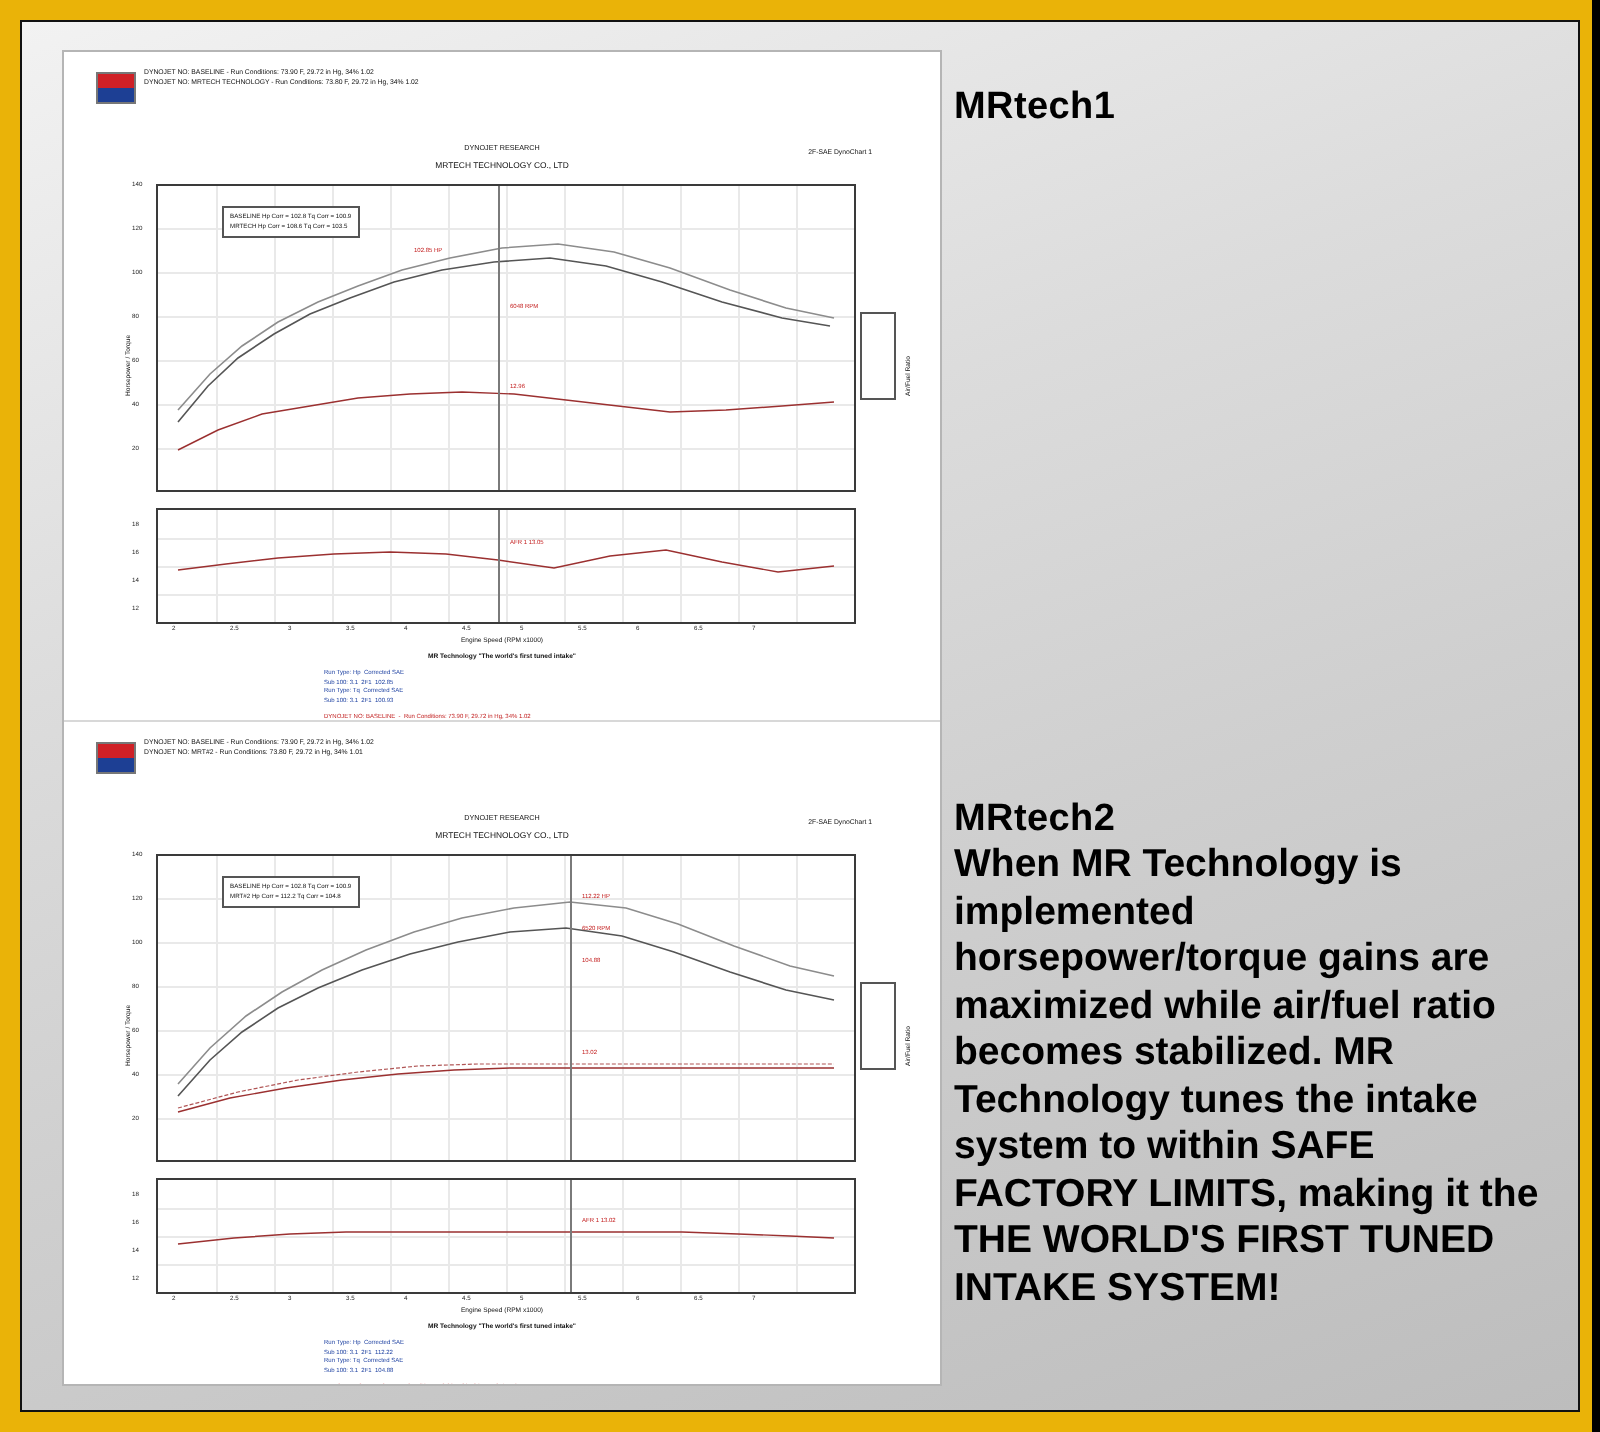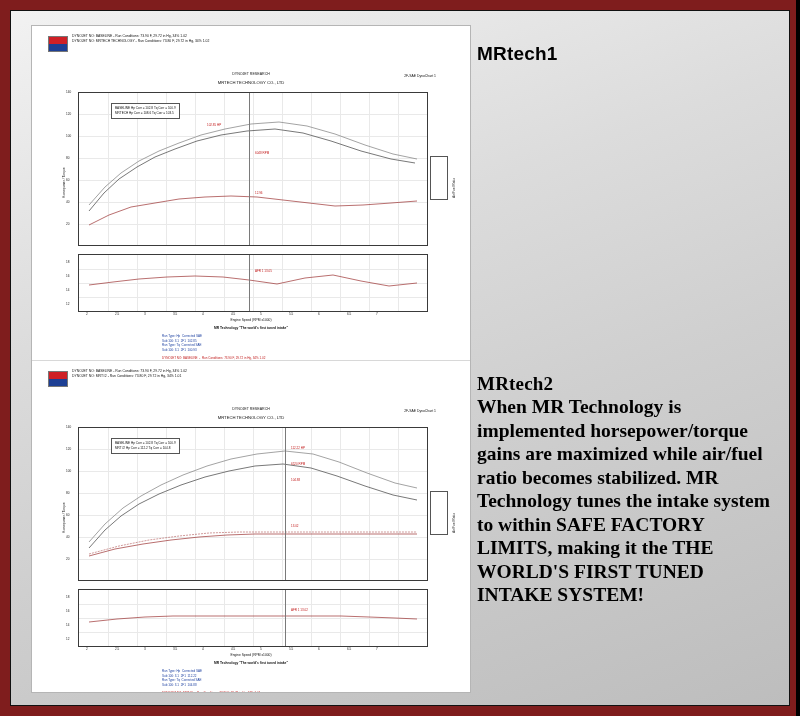--- a/index.html
+++ b/index.html
@@ -1,17 +1,17 @@
 <!DOCTYPE html>
 <html><head>
 <meta charset="utf-8">
 <style>
   html,body{margin:0;padding:0;background:#000;}
   body{width:800px;height:716px;font-family:"Liberation Sans",sans-serif;}
-  #page{position:relative;width:796px;height:716px;background:#7f1d1d;box-sizing:border-box;}
+  #page{position:relative;width:796px;height:716px;background:#eab308;box-sizing:border-box;}
   #frame{position:absolute;left:10px;top:10px;width:780px;height:696px;background:
      linear-gradient(160deg,#f2f2f2 0%,#dcdcdc 35%,#cfcfcf 60%,#bdbdbd 100%);
      border:1px solid #111;box-sizing:border-box;}
   .panel{position:absolute;background:#fff;border:1px solid #9a9a9a;box-sizing:border-box;overflow:hidden;}
   #graphs{left:20px;top:14px;width:440px;height:668px;background:#fff;border:1px solid #b5b5b5;}
   .dyno{position:relative;width:100%;height:334px;box-sizing:border-box;background:#fff;}
   .dyno + .dyno{border-top:1px solid #d8d8d8;}
   .logo{position:absolute;left:16px;top:10px;width:18px;height:14px;
         background:linear-gradient(180deg,#cf2026 0 50%,#1d3f94 50% 100%);border:1px solid #777;}
   .hdr{position:absolute;left:40px;top:8px;font-size:3.4px;line-height:5px;color:#111;white-space:nowrap;}
@@ -36,21 +36,21 @@
   .sidebox{position:absolute;border:1px solid #555;background:#fff;}
   .footline{position:absolute;left:0;right:0;text-align:center;font-size:3.3px;color:#111;}
   .notes{position:absolute;font-size:3px;line-height:4.6px;white-space:pre;}
   .notes.blue{color:#1b3fa0;}
   .notes.red{color:#c01b1b;}
   #text-col{position:absolute;left:466px;top:14px;width:300px;height:668px;}
   .block{position:absolute;left:0;width:300px;}
   .block h3{margin:0;font-size:19px;font-weight:bold;color:#000;letter-spacing:.2px;}
   .block p{margin:0;font-size:19.5px;line-height:23.5px;font-weight:bold;color:#000;}
   #b1{top:18px;}
-  #b2{top:348px;font-family:Liberation Serif, serif;}
+  #b2{top:374px;}
 </style>
 </head>
 <body>
 
 <div id="page">
   <div id="frame">
 
     <div id="graphs" class="panel">
 
       <div class="dyno">

